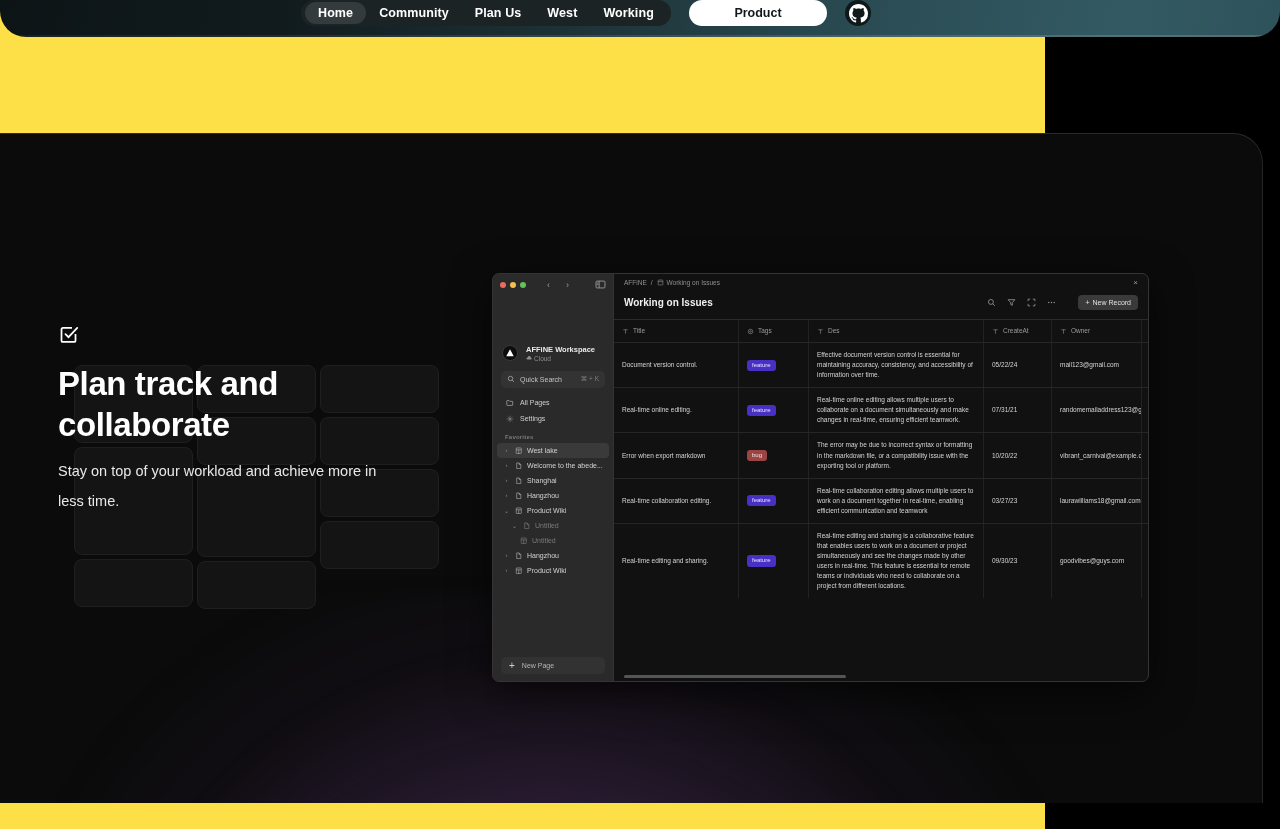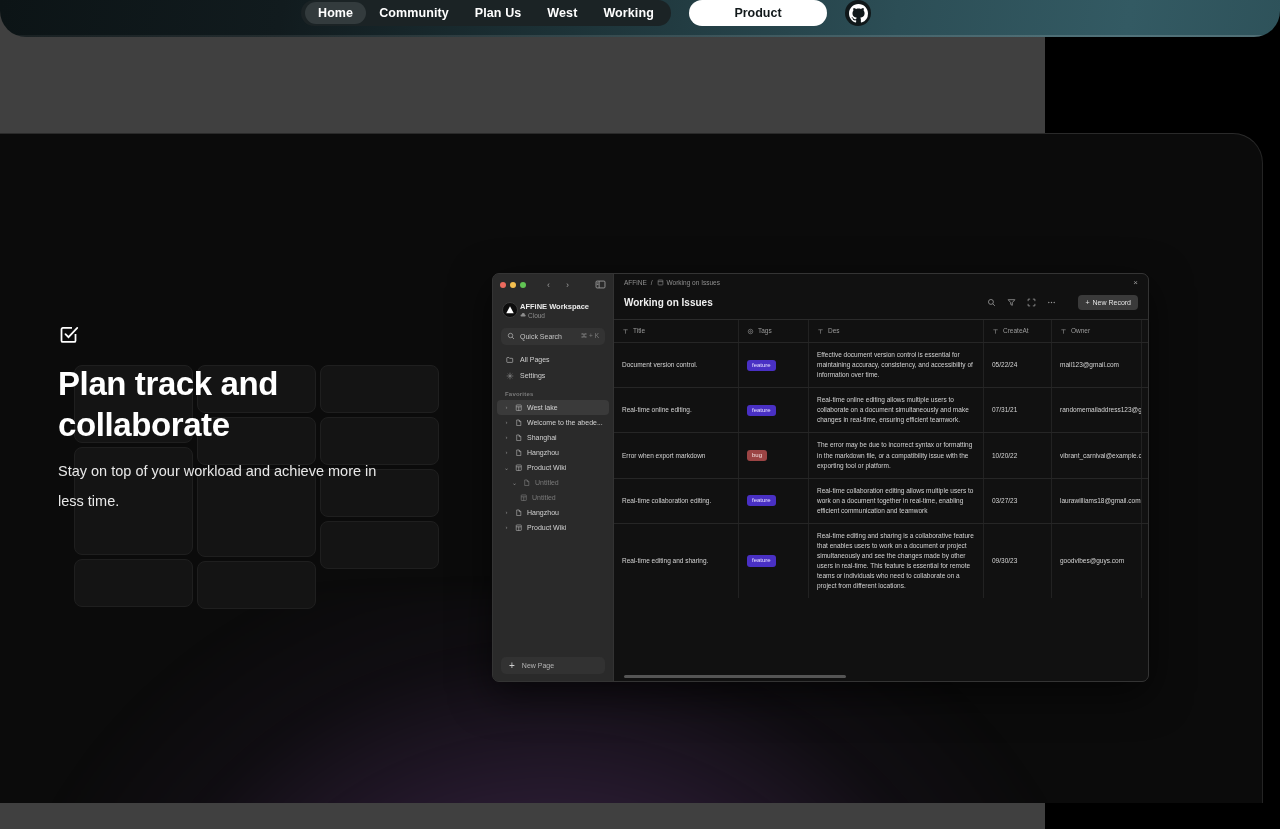--- a/index.html
+++ b/index.html
@@ -2,21 +2,21 @@
 <html><head>
 <meta charset="utf-8">
 <style>
   * { box-sizing: border-box; margin: 0; padding: 0; }
   html, body {
     width: 1280px; height: 829px;
     background: #000;
     font-family: "Liberation Sans", sans-serif;
     overflow: hidden;
   }
-  .page { position: relative; width: 1045px; height: 829px; background: #404040; }
+  .page { position: relative; width: 1045px; height: 829px; background: #fde047; }
 
   
   .topstrip {
     position: absolute; left: 0; top: 0; width: 1280px; height: 37px;
     background: linear-gradient(100deg, #0c1416 0%, #111b1e 22%, #1d3338 45%, #2c4e56 70%, #335a63 88%, #2e525a 100%);
     border-bottom-left-radius: 26px; border-bottom-right-radius: 26px;
     overflow: hidden;
   }
   .topstrip::after{
     content:""; position:absolute; left:0; right:0; bottom:0; height:2px;
@@ -103,21 +103,21 @@
   }
   
   .side { width: 120px; background: #2a2a2a; position: relative; flex: none; }
   .winbar { height: 22px; display: flex; align-items: center; padding: 0 7px; gap: 4px; }
   .dot { width: 6px; height: 6px; border-radius: 50%; }
   .d-r { background: #ec6a5e; } .d-y { background: #f4bf4f; } .d-g { background: #61c454; }
   .navarrows { margin-left: 17px; display: flex; gap: 16px; color: #9b9b9b; font-size: 9px; }
   .sbtoggle { margin-left: auto; color: #9b9b9b; }
   .sbtoggle svg { width: 11px; height: 11px; }
 
-  .ws { display: flex; align-items: center; gap: 2px; padding: 6px 9px 0 9px; }
+  .ws { display: flex; align-items: center; gap: 8px; padding: 6px 9px 0 9px; margin-top: 43px; }
   .ws-av {
     width: 16px; height: 16px; border-radius: 50%; background: #0d0d0d;
     display:flex; align-items:center; justify-content:center; flex:none;
     border: 1px solid #3a3a3a;
   }
   .ws-av svg { width: 10px; height: 10px; fill: #fff; }
   .ws-name { font-size: 7.5px; font-weight: bold; color: #eaeaea; line-height: 1.3; }
   .ws-cloud { font-size: 6.5px; color: #8d8d8d; display:flex; align-items:center; gap:2px; }
   .ws-cloud svg { width: 6px; height: 6px; fill:#8d8d8d; }
 

